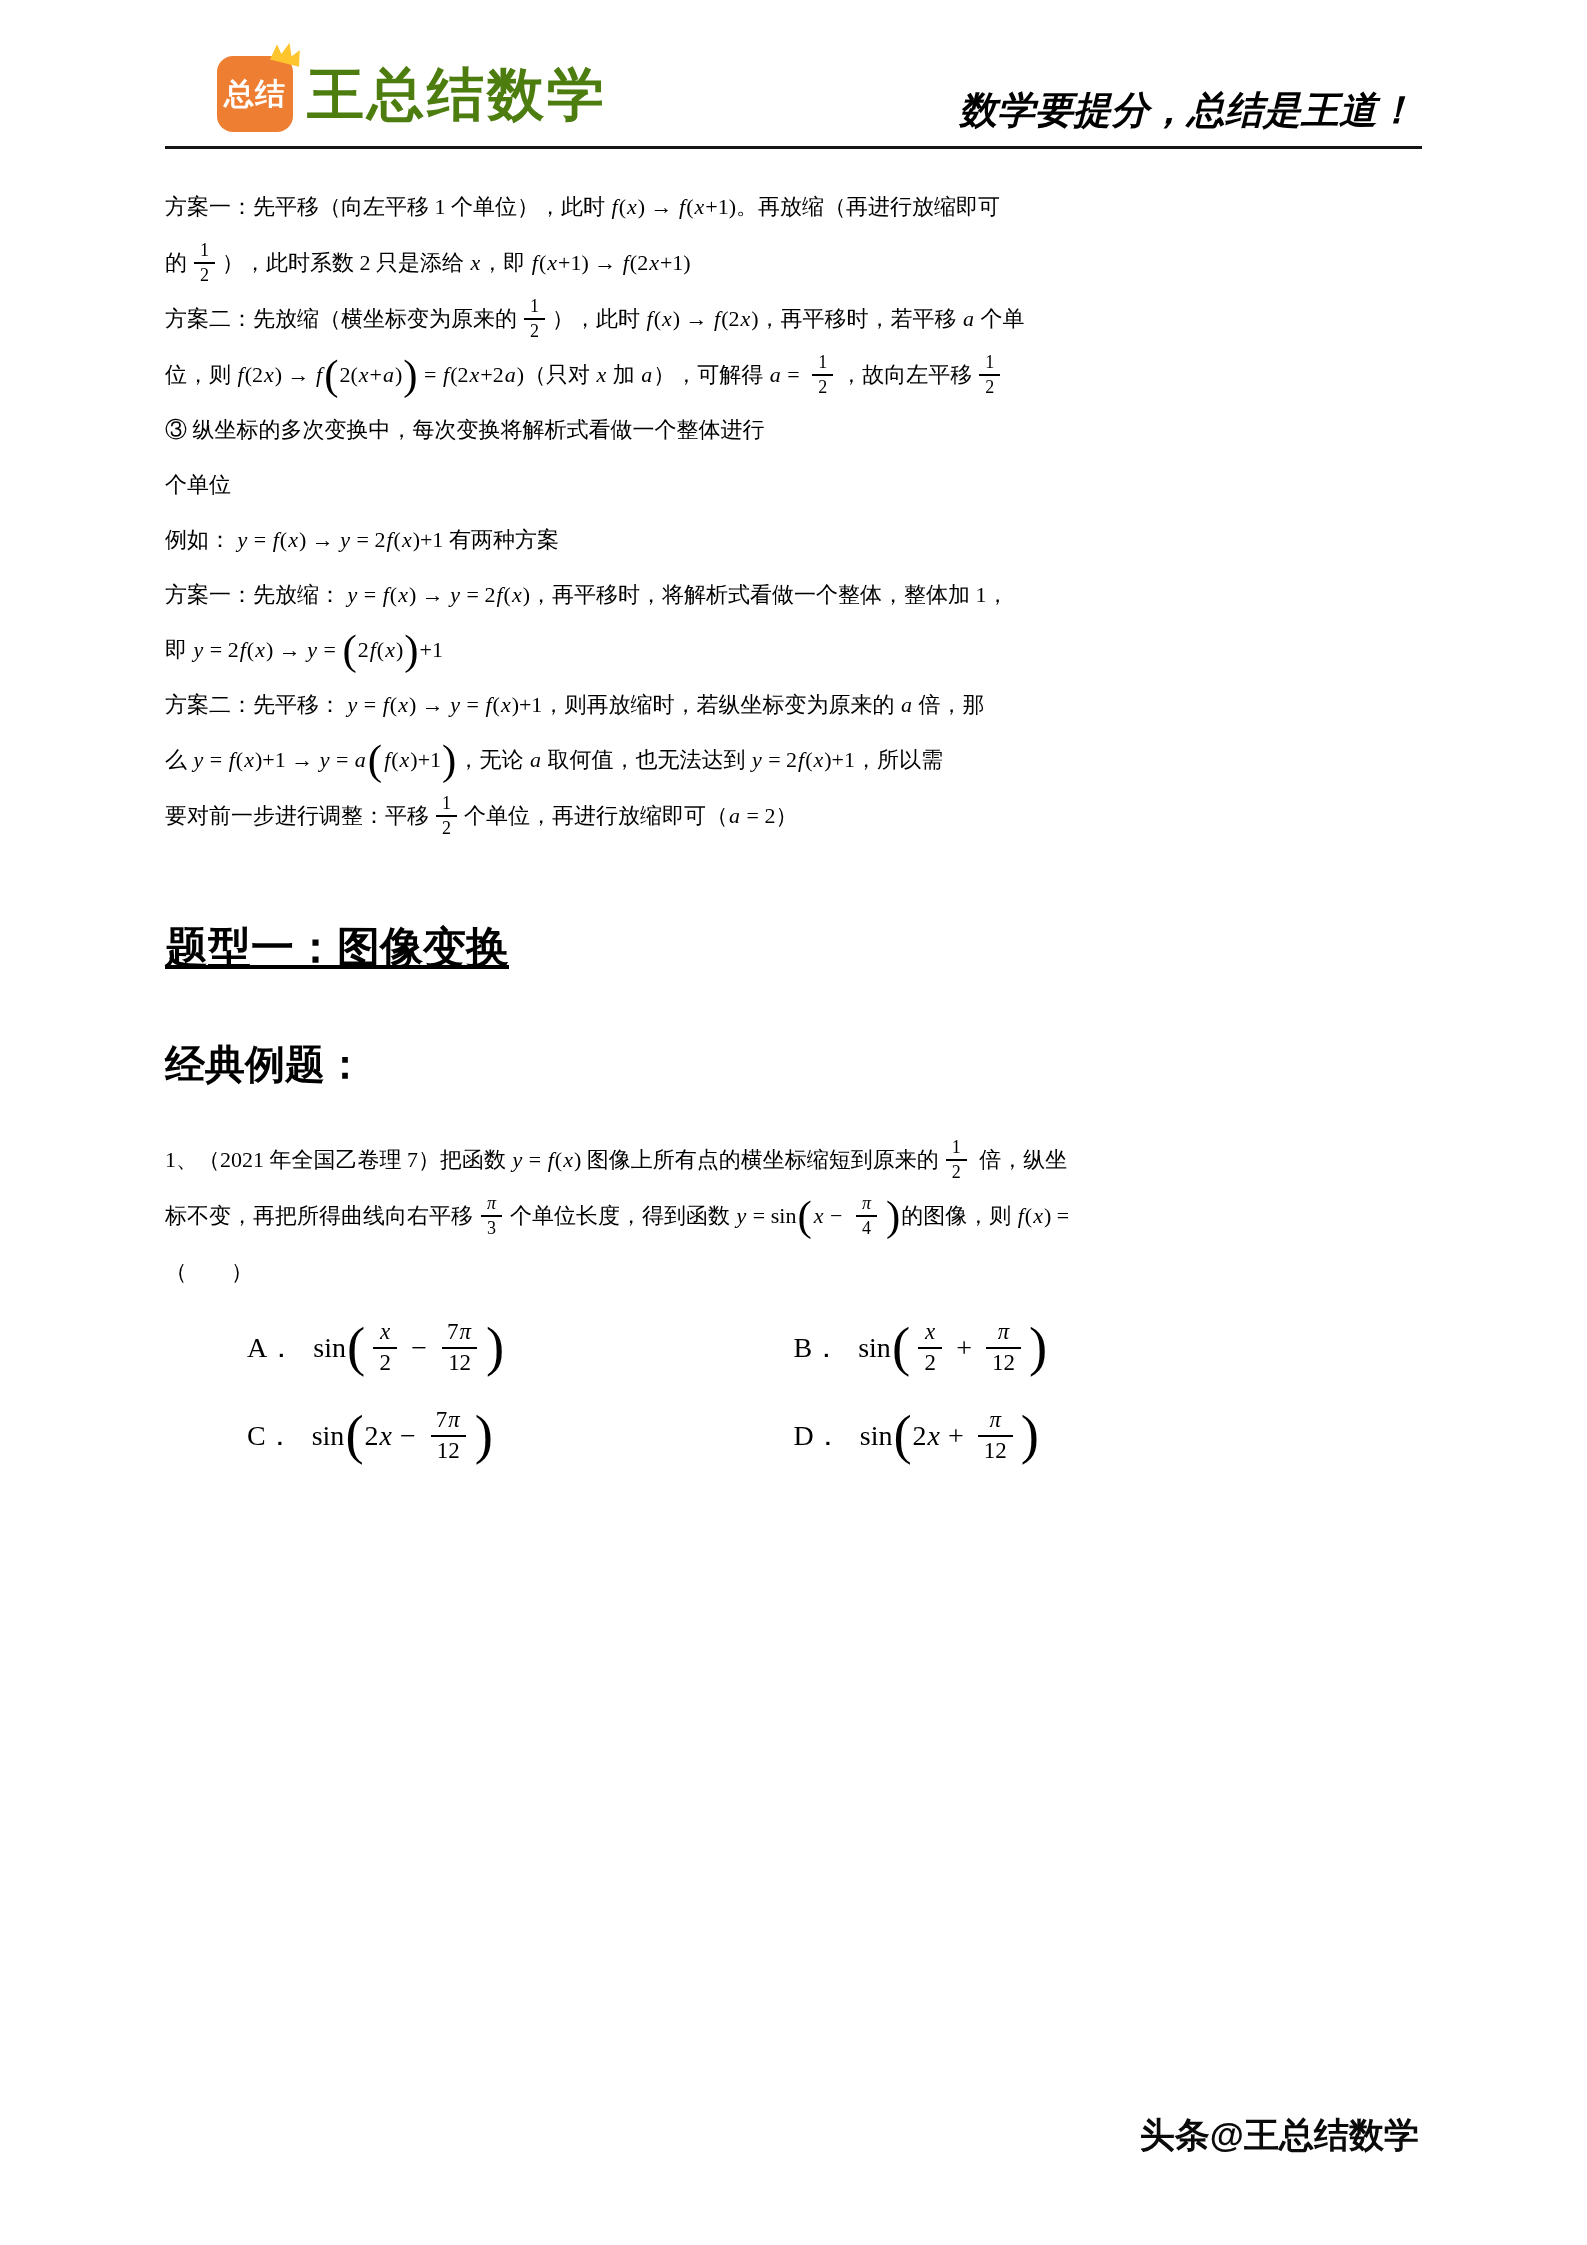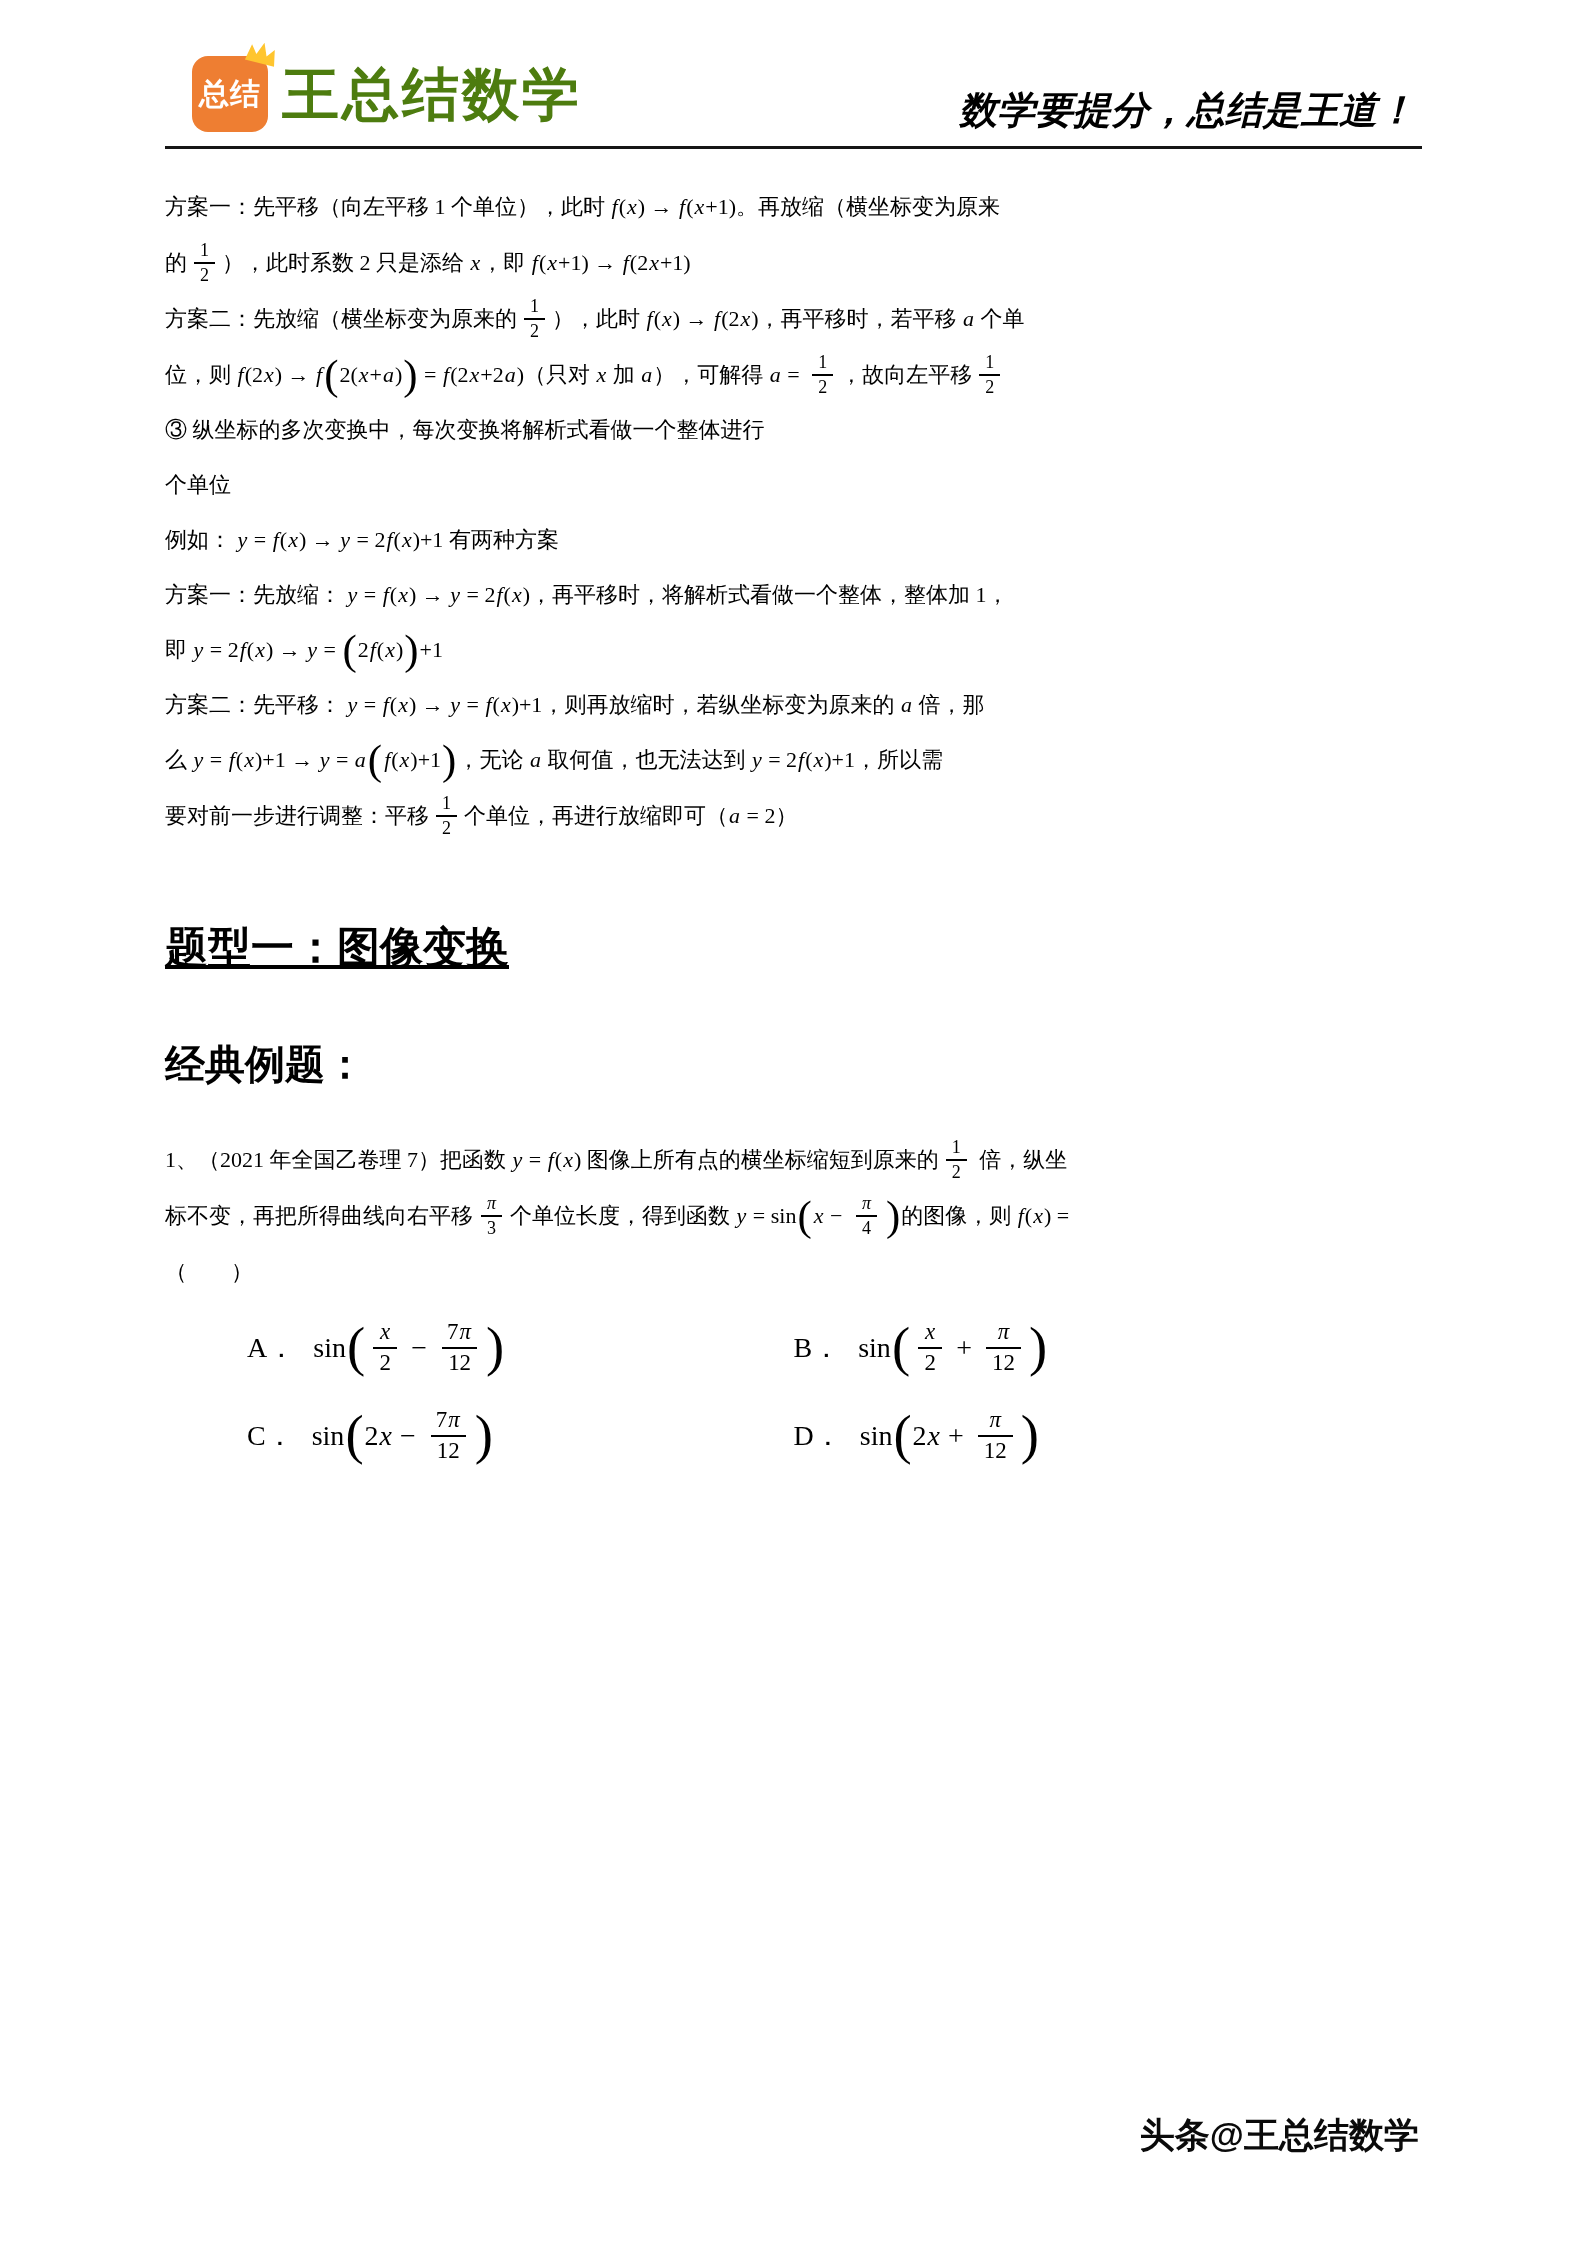--- a/index.html
+++ b/index.html
@@ -3,21 +3,21 @@
 <meta charset="utf-8">
 <title>王总结数学</title>
 <style>
   * { margin:0; padding:0; box-sizing:border-box; }
   html,body { background:#ffffff; }
   body { font-family:"Liberation Serif","DejaVu Serif",serif; color:#000; }
   .page { width:1587px; height:2245px; position:relative; background:#fff; margin:0 auto; overflow:hidden; }
 
   
   .header { padding:56px 172px 0 165px; display:flex; align-items:flex-end; }
-  .logo { display:flex; align-items:center; margin-left:27px; }
+  .logo { display:flex; align-items:center; margin-left:52px; }
   .logo-badge { width:76px; height:76px; background:#EE7E32; border-radius:16px; position:relative;
                 display:flex; align-items:center; justify-content:center; flex:none; }
   .logo-badge .badge-text { color:#fff; font-weight:bold; font-size:30px; letter-spacing:1px;
                 font-family:"Liberation Sans",sans-serif; }
   .crown { position:absolute; top:-16px; right:-12px; width:36px; height:26px; transform:rotate(14deg); }
   .logo-text { font-size:57px; color:#4d7c0f; font-weight:bold; letter-spacing:3px; margin-left:14px;
                font-family:"Liberation Sans",sans-serif; line-height:1; }
   .slogan { margin-left:auto; font-size:38px; font-style:italic; font-weight:600; line-height:1.1;
             font-family:"Liberation Serif","DejaVu Serif",serif; padding-bottom:0px; }
   .rule { margin:14px 165px 0 165px; border-bottom:3px solid #151515; }
@@ -61,21 +61,21 @@
       </div>
       <span class="logo-text">王总结数学</span>
     </div>
     <div class="slogan">数学要提分，总结是王道！</div>
   </div>
 
   <div class="rule"></div>
 
   <div class="content">
     <div id="paras">
-        <div class="line"><span class="cn">方案一：先平移（向左平移 1 个单位），此时 </span><span class="math"><i>f</i>(<i>x</i>) → <i>f</i>(<i>x</i>+1)</span><span class="cn">。再放缩（横坐标变为原来</span></div>
+        <div class="line"><span class="cn">方案一：先平移（向左平移 1 个单位），此时 </span><span class="math"><i>f</i>(<i>x</i>) → <i>f</i>(<i>x</i>+1)</span><span class="cn">。再放缩（再进行放缩即可</span></div>
         <div class="line"><span class="cn">的</span><span class="frac"><span class="num">1</span><span class="den">2</span></span><span class="cn">），此时系数 2 只是添给 </span><span class="math"><i>x</i></span><span class="cn">，即 </span><span class="math"><i>f</i>(<i>x</i>+1) → <i>f</i>(2<i>x</i>+1)</span></div>
         <div class="line"><span class="cn">方案二：先放缩（横坐标变为原来的</span><span class="frac"><span class="num">1</span><span class="den">2</span></span><span class="cn">），此时 </span><span class="math"><i>f</i>(<i>x</i>) → <i>f</i>(2<i>x</i>)</span><span class="cn">，再平移时，若平移 </span><span class="math"><i>a</i></span><span class="cn"> 个单</span></div>
         <div class="line"><span class="cn">位，则 </span><span class="math"><i>f</i>(2<i>x</i>) → <i>f</i></span><span class="bigp">(</span><span class="math">2(<i>x</i>+<i>a</i>)</span><span class="bigp">)</span><span class="math"> = <i>f</i>(2<i>x</i>+2<i>a</i>)</span><span class="cn">（只对 </span><span class="math"><i>x</i></span><span class="cn"> 加 </span><span class="math"><i>a</i></span><span class="cn">），可解得 </span><span class="math"><i>a</i> = </span><span class="frac"><span class="num">1</span><span class="den">2</span></span><span class="cn">，故向左平移</span><span class="frac"><span class="num">1</span><span class="den">2</span></span></div>
         <div class="line"><span class="cn">③ 纵坐标的多次变换中，每次变换将解析式看做一个整体进行</span></div>
         <div class="line"><span class="cn">个单位</span></div>
         <div class="line"><span class="cn">例如： </span><span class="math"><i>y</i> = <i>f</i>(<i>x</i>) → <i>y</i> = 2<i>f</i>(<i>x</i>)+1 </span><span class="cn">有两种方案</span></div>
         <div class="line"><span class="cn">方案一：先放缩： </span><span class="math"><i>y</i> = <i>f</i>(<i>x</i>) → <i>y</i> = 2<i>f</i>(<i>x</i>)</span><span class="cn">，再平移时，将解析式看做一个整体，整体加 1，</span></div>
         <div class="line"><span class="cn">即 </span><span class="math"><i>y</i> = 2<i>f</i>(<i>x</i>) → <i>y</i> = </span><span class="bigp">(</span><span class="math">2<i>f</i>(<i>x</i>)</span><span class="bigp">)</span><span class="math">+1</span></div>
         <div class="line"><span class="cn">方案二：先平移： </span><span class="math"><i>y</i> = <i>f</i>(<i>x</i>) → <i>y</i> = <i>f</i>(<i>x</i>)+1</span><span class="cn">，则再放缩时，若纵坐标变为原来的 </span><span class="math"><i>a</i></span><span class="cn"> 倍，那</span></div>
         <div class="line"><span class="cn">么 </span><span class="math"><i>y</i> = <i>f</i>(<i>x</i>)+1 → <i>y</i> = <i>a</i></span><span class="bigp">(</span><span class="math"><i>f</i>(<i>x</i>)+1</span><span class="bigp">)</span><span class="cn">，无论 </span><span class="math"><i>a</i></span><span class="cn"> 取何值，也无法达到 </span><span class="math"><i>y</i> = 2<i>f</i>(<i>x</i>)+1</span><span class="cn">，所以需</span></div>

